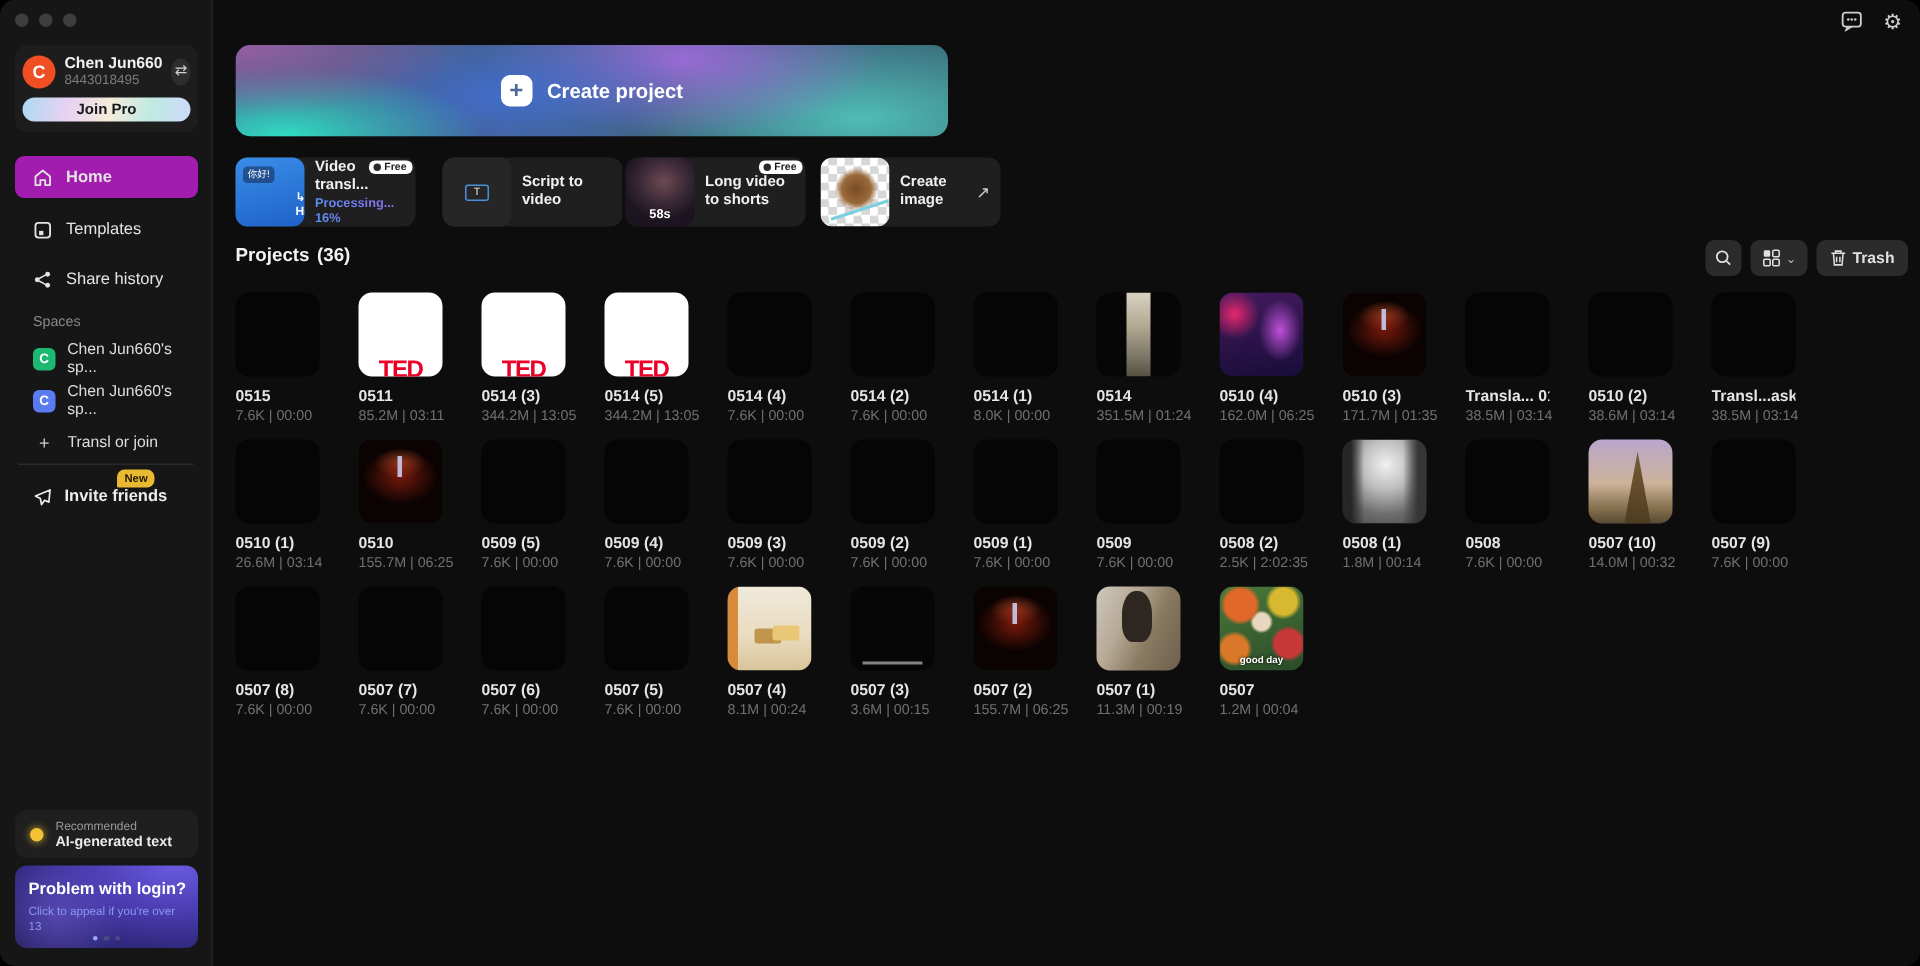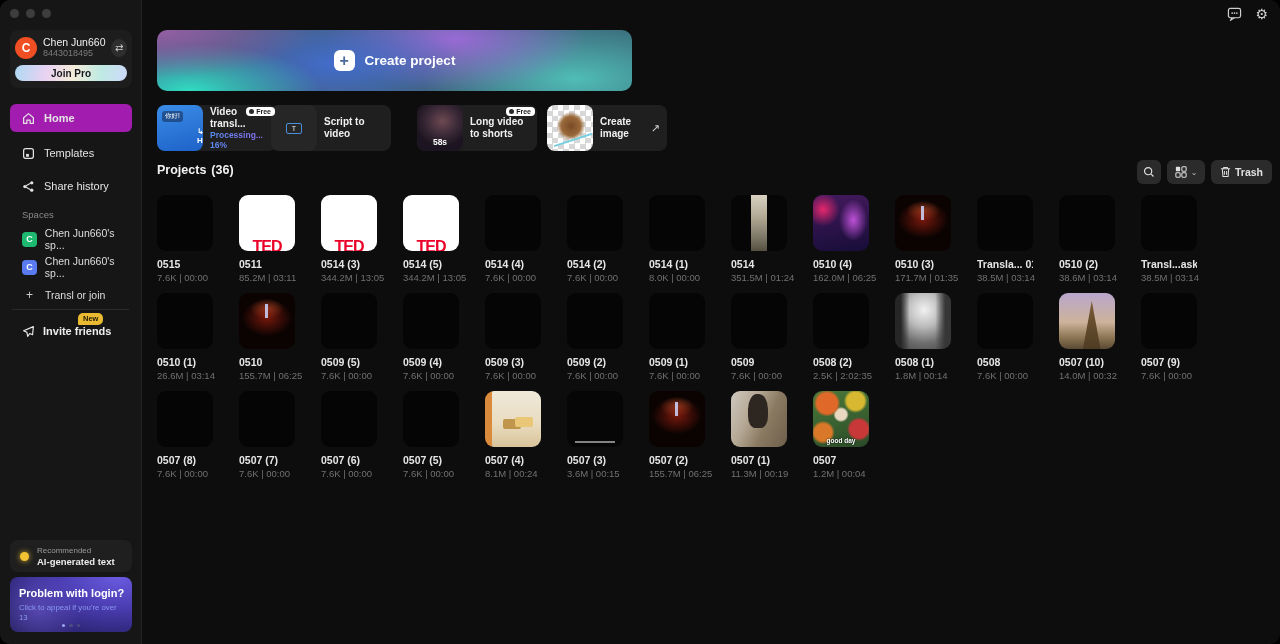--- a/index.html
+++ b/index.html
@@ -8,21 +8,21 @@
   .app { position:absolute; inset:0; background:#0d0d0d; border-radius:10px; overflow:hidden; }
 
   
   .sidebar { position:absolute; left:0; top:0; bottom:0; width:142px; background:#161616; border-right:1px solid #222; }
   .traffic { position:absolute; top:9px; left:10px; display:flex; gap:7px; }
   .traffic span { width:9px; height:9px; border-radius:50%; background:#3d3d3d; cursor:pointer; }
 
   .profile-card { position:absolute; left:10px; top:30px; width:122px; background:#1d1d1d; border-radius:8px; padding:6px 5px 7px; cursor:pointer; }
   .profile-row { display:flex; align-items:center; gap:6px; }
   .avatar { width:22px; height:22px; border-radius:50%; background:#f04e23; color:#fff; font-size:12px; font-weight:700; display:flex; align-items:center; justify-content:center; flex:0 0 auto; }
-  .p-name { font-size:10.5px; font-weight:400; color:#f0f0f0; line-height:12px; white-space:nowrap; }
+  .p-name { font-size:10.5px; font-weight:700; color:#f0f0f0; line-height:12px; white-space:nowrap; }
   .p-id { font-size:9px; color:#7c7c7c; line-height:11px; }
   .switch-btn { margin-left:auto; width:18px; height:18px; border-radius:50%; background:#2e2e2e; color:#cfcfcf; font-size:10px; display:flex; align-items:center; justify-content:center; cursor:pointer; }
   .join-pro { margin-top:6px; width:112px; height:16px; margin-left:auto; margin-right:auto; border-radius:8px;
     background:linear-gradient(100deg,#aed9f2 0%,#e9d2f2 28%,#f4ecda 52%,#bfeae2 76%,#cdd9fa 100%);
     color:#17171f; font-size:10px; font-weight:700; display:flex; align-items:center; justify-content:center; cursor:pointer; }
 
   .nav-item { position:absolute; left:10px; width:122px; height:28px; display:flex; align-items:center; gap:9px; padding-left:12px; border-radius:6px; color:#e4e4e4; font-size:11px; cursor:pointer; }
   .nav-item.active { background:#a21caf; font-weight:700; }
   .nav-item svg { flex:0 0 auto; }
 
@@ -266,21 +266,21 @@
     <div class="qthumb thumb-translate">
       <span class="zh-chip">你好!</span>
       <span class="hello-chip">↳ <span>Hello</span></span>
     </div>
     <div class="qbody">
       <div class="qtitle">Video transl...</div>
       <div class="qsub">Processing... 16%</div>
     </div>
   </div>
 
-  <div class="qcard" style="left:271px">
+  <div class="qcard" style="left:295px">
     <div class="qthumb thumb-script">
       <span class="script-box">T</span>
     </div>
     <div class="qbody">
       <div class="qtitle">Script to video</div>
     </div>
   </div>
 
   <div class="qcard" style="left:417px">
     <div class="free-badge">

